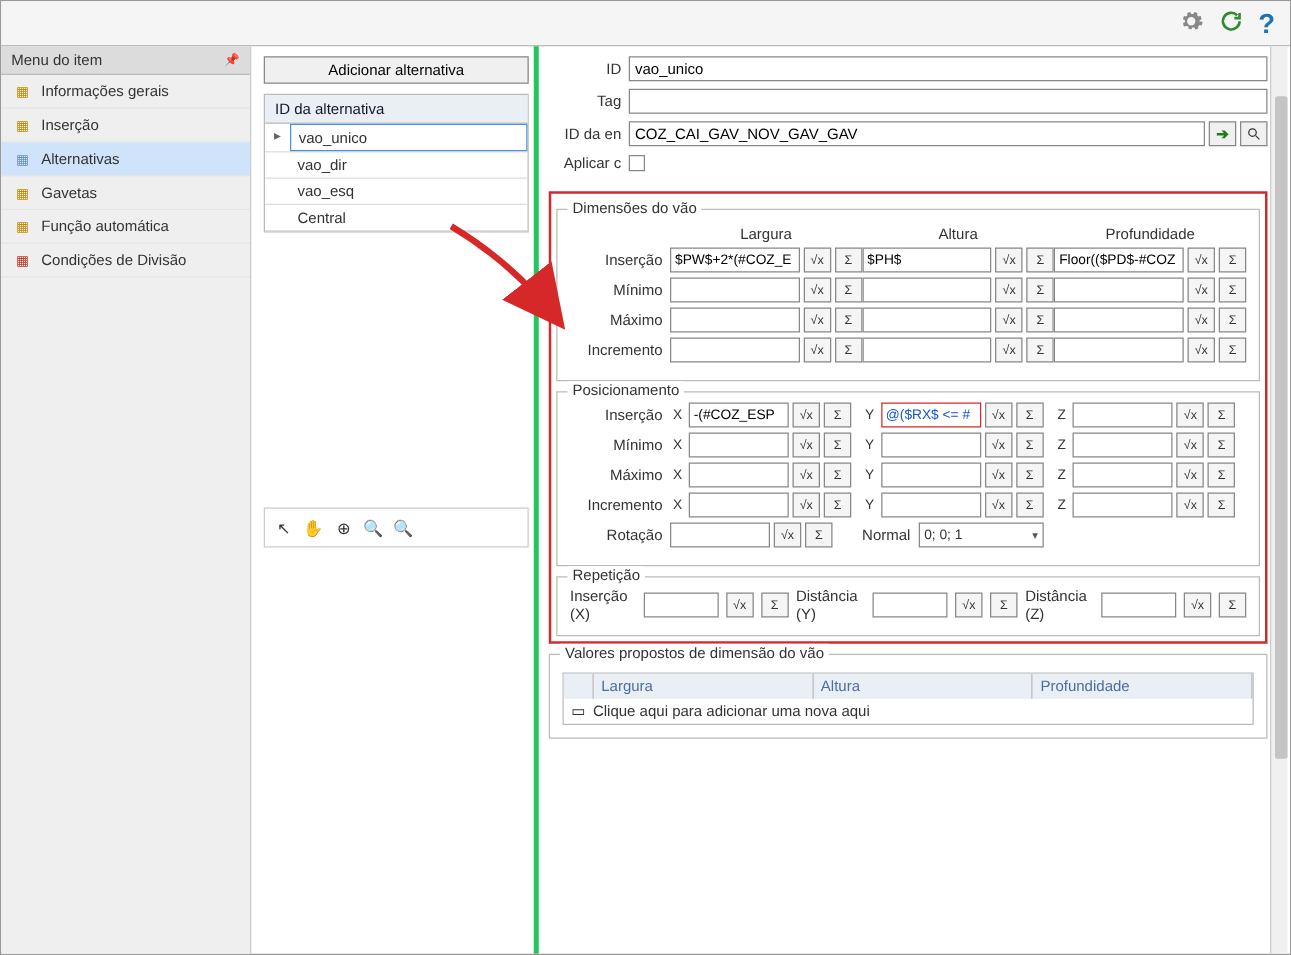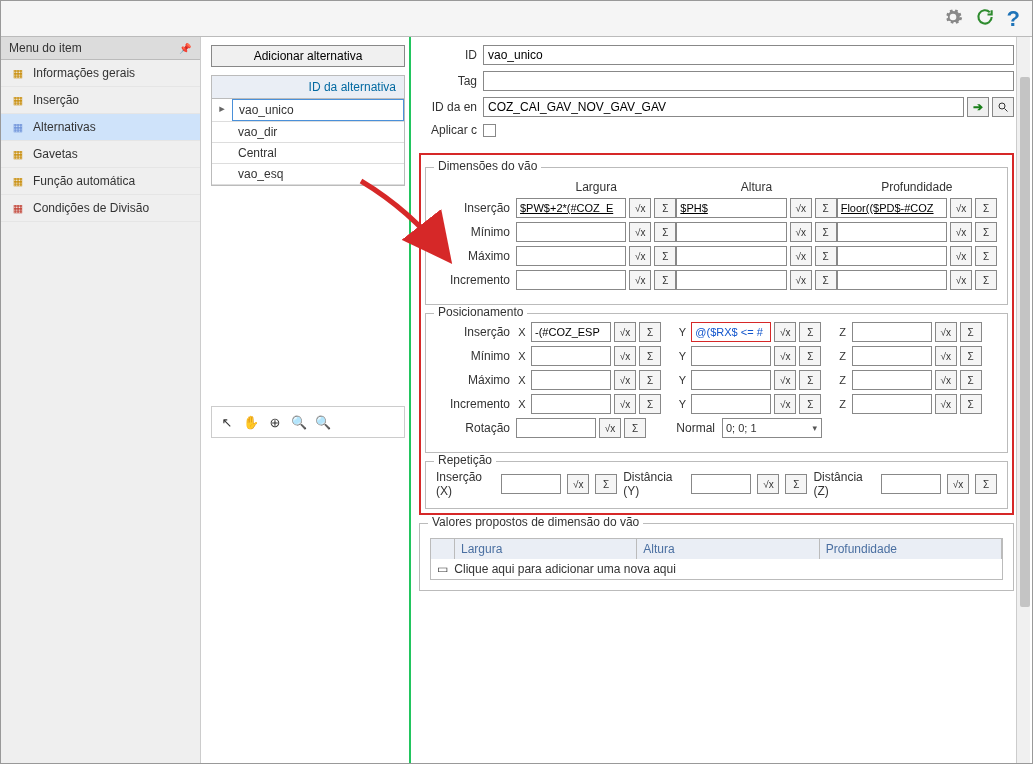--- a/index.html
+++ b/index.html
@@ -14,44 +14,44 @@
 .sidebar ul { list-style: none; }
 .sidebar li { padding: 6px 10px; display: flex; align-items: center; gap: 8px; cursor: pointer; border-bottom: 1px solid #e5e5e5; }
 .sidebar li.active { background: #cfe3fa; }
 .sidebar li .ico { width: 14px; height: 14px; display: inline-flex; align-items: center; justify-content: center; font-size: 11px; }
 .ico-info { color: #c88a00; }
 .ico-insert { color: #c88a00; }
 .ico-alt { color: #6a8fd8; }
 .ico-gav { color: #c88a00; }
 .ico-fn { color: #c88a00; }
 .ico-grid { color: #c0392b; }
-.mid-col { width: 210px; padding: 8px 4px 4px 10px; border-right: 2px solid #22c55e; display: flex; flex-direction: column; }
+.mid-col { width: 230px; padding: 8px 4px 4px 10px; border-right: 4px solid #22c55e; display: flex; flex-direction: column; }
 .btn { border: 1px solid #888; background: #f0f0f0; padding: 3px 10px; font-size: 12px; cursor: pointer; }
 .alt-table { margin-top: 8px; border: 1px solid #bbb; }
-.alt-header { background: #eaeef5; padding: 4px 8px; border-bottom: 1px solid #bbb; color: #0369a1; font-size: 12px; text-align: right; }
+.alt-header { background: #eaeef5; padding: 4px 8px; border-bottom: 1px solid #bbb; color: #0f172a; font-size: 12px; }
 .alt-row { display: flex; align-items: stretch; border-bottom: 1px solid #ddd; }
 .alt-row .arrow-cell { width: 20px; text-align: center; font-size: 11px; color: #666; padding: 3px 0; }
 .alt-row .val-cell { flex: 1; padding: 3px 6px; }
 .alt-row.selected .val-cell { border: 1px solid #4a90d9; background: #fff; }
 .mid-tools { margin-top: 220px; border: 1px solid #ccc; padding: 6px; display: flex; gap: 6px; }
 .mid-tools span { width: 18px; height: 18px; display: inline-flex; align-items: center; justify-content: center; font-size: 13px; cursor: pointer; }
 .right-col { flex: 1; overflow-y: auto; padding: 8px 18px 8px 8px; position: relative; }
 .form-row { display: flex; align-items: center; margin-bottom: 6px; }
 .form-row label.lbl { width: 58px; text-align: right; margin-right: 6px; font-size: 12px; }
 .input-lg { border: 1px solid #888; height: 20px; padding: 0 4px; font-size: 12px; }
 .input-lg.w-full { flex: 1; }
 .icon-btn { width: 22px; height: 20px; border: 1px solid #888; background: #f0f0f0; display: inline-flex; align-items: center; justify-content: center; font-size: 12px; margin-left: 3px; cursor: pointer; }
 .fieldset { border: 1px solid #bbb; padding: 8px 10px 10px 10px; margin-top: 8px; position: relative; }
 .fieldset .legend { position: absolute; top: -9px; left: 8px; background: #fff; padding: 0 4px; font-size: 12px; color: #333; }
 .dim-header { display: flex; align-items: center; margin-top: 4px; margin-bottom: 4px; }
 .rowlbl { width: 74px; text-align: right; margin-right: 6px; font-size: 12px; }
 .col-lbl { flex: 1; text-align: center; font-size: 12px; }
 .dim-row { display: flex; align-items: center; margin-bottom: 4px; }
 .dim-cell { flex: 1; display: flex; align-items: center; gap: 3px; }
-.dim-cell input { border: 1px solid #888; height: 20px; width: 100%; padding: 0 3px; font-size: 11px; min-width: 0; text-decoration: underline; }
+.dim-cell input { border: 1px solid #888; height: 20px; width: 100%; padding: 0 3px; font-size: 11px; min-width: 0; }
 .sq-btn { width: 22px; height: 20px; border: 1px solid #888; background: #f5f5f5; display: inline-flex; align-items: center; justify-content: center; font-size: 10px; cursor: pointer; flex-shrink: 0; }
 .pos-row { display: flex; align-items: center; margin-bottom: 4px; }
 .pos-group { display: flex; align-items: center; gap: 3px; flex: 1; }
 .pos-group .axis { width: 12px; text-align: center; font-size: 11px; }
 .pos-group input { border: 1px solid #888; height: 20px; width: 80px; padding: 0 3px; font-size: 11px; min-width: 0; }
 .pos-group input.hl { border: 1px solid #d62828; color: #1155cc; }
 .pos-group .sel { border: 1px solid #888; height: 20px; width: 100px; font-size: 11px; background: #fff; display: inline-flex; align-items: center; padding: 0 3px; position: relative; }
 .pos-group .sel::after { content: "▾"; position: absolute; right: 4px; font-size: 9px; color: #555; }
 .rep-row { display: flex; align-items: center; gap: 6px; }
 .rep-row label { font-size: 12px; }
@@ -125,25 +125,25 @@
         <div class="alt-row selected">
             <div class="arrow-cell">▸</div>
             <div class="val-cell">vao_unico</div>
           </div>
         <div class="alt-row">
             <div class="arrow-cell"></div>
             <div class="val-cell">vao_dir</div>
           </div>
         <div class="alt-row">
             <div class="arrow-cell"></div>
-            <div class="val-cell">Central</div>
+            <div class="val-cell">vao_esq</div>
           </div>
         <div class="alt-row">
             <div class="arrow-cell"></div>
-            <div class="val-cell">vao_esq</div>
+            <div class="val-cell">Central</div>
           </div>
       </div>
       <div class="mid-tools">
         <span>↖</span>
         <span style="color:#c88a00;">✋</span>
         <span>⊕</span>
         <span>🔍</span>
         <span style="color:#c0392b;">🔍</span>
       </div>
     </div>

